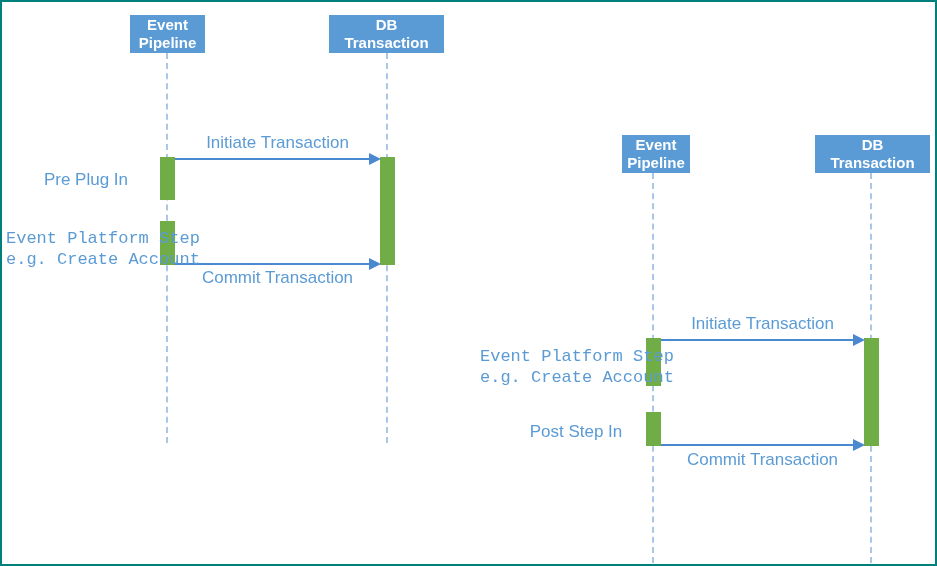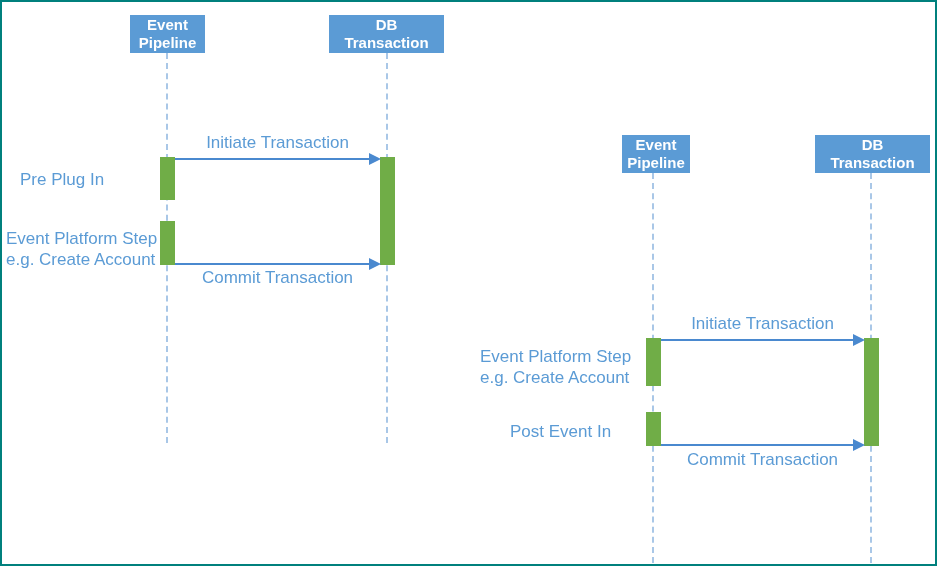--- a/index.html
+++ b/index.html
@@ -26,23 +26,23 @@
   .msg .head{
     position:absolute;right:-1px;top:-5px;width:0;height:0;
     border-top:6px solid transparent;border-bottom:6px solid transparent;
     border-left:12px solid var(--message);
   }
   .lbl{
     position:absolute;color:var(--label);font-size:17px;line-height:20px;
     white-space:nowrap;
   }
   .lbl.center{text-align:center;}
-  .lbl.right{text-align:left;}
+  .lbl.right{text-align:center;}
   .lbl.two-line{line-height:21px;}
-  .lbl span{display:block;}
+  .lbl span{display:block;font-family:Liberation Mono, monospace;}
 </style>
 </head>
 <body>
 
 <div class="canvas">
 
   <div>
 
     <div class="actor" style="left:128px;top:13px;width:75px;height:38px;">
       <span>Event</span>
@@ -106,16 +106,16 @@
     <div class="msg" style="left:659px;top:442px;width:203px;">
       <div class="line"></div>
       <div class="head"></div>
     </div>
     <div class="lbl center" style="left:659px;top:448px;width:203px;">Commit Transaction</div>
 
     <div class="lbl right two-line" style="left:478px;top:344px;width:162px;">
       <span>Event Platform Step</span>
       <span>e.g. Create Account</span>
     </div>
-    <div class="lbl right" style="left:508px;top:420px;width:132px;">Post Event In</div>
+    <div class="lbl right" style="left:508px;top:420px;width:132px;">Post Step In</div>
   </div>
 
 </div>
 
 </body></html>

